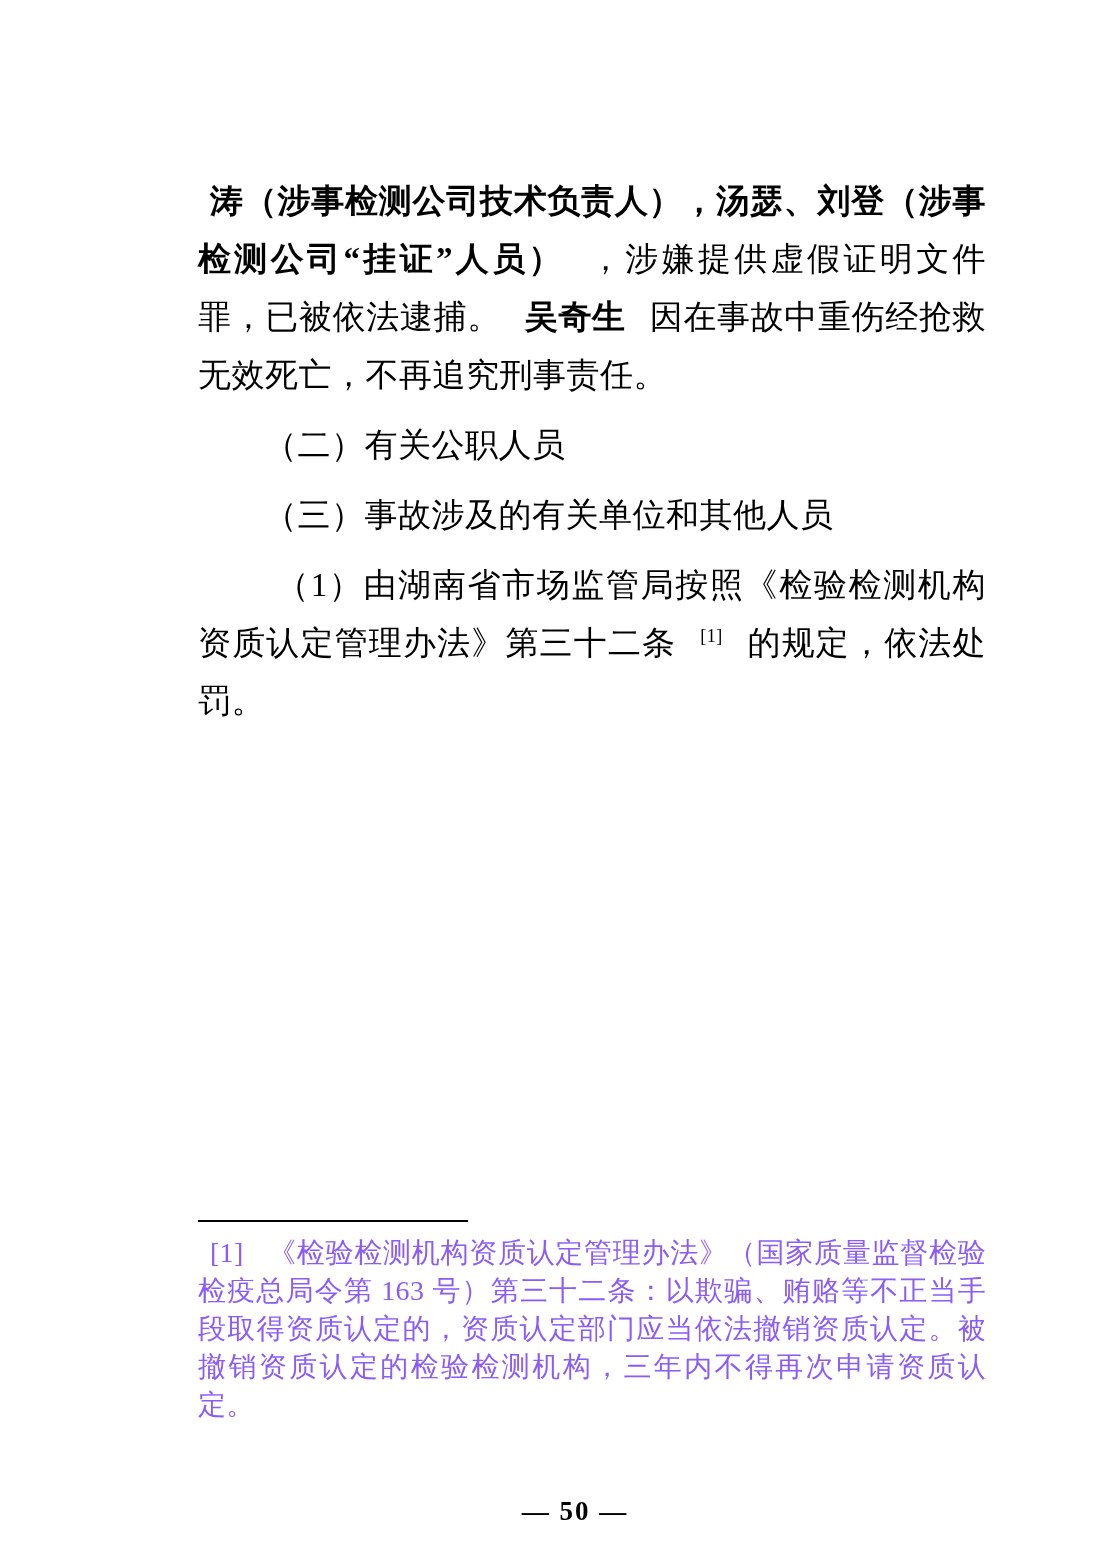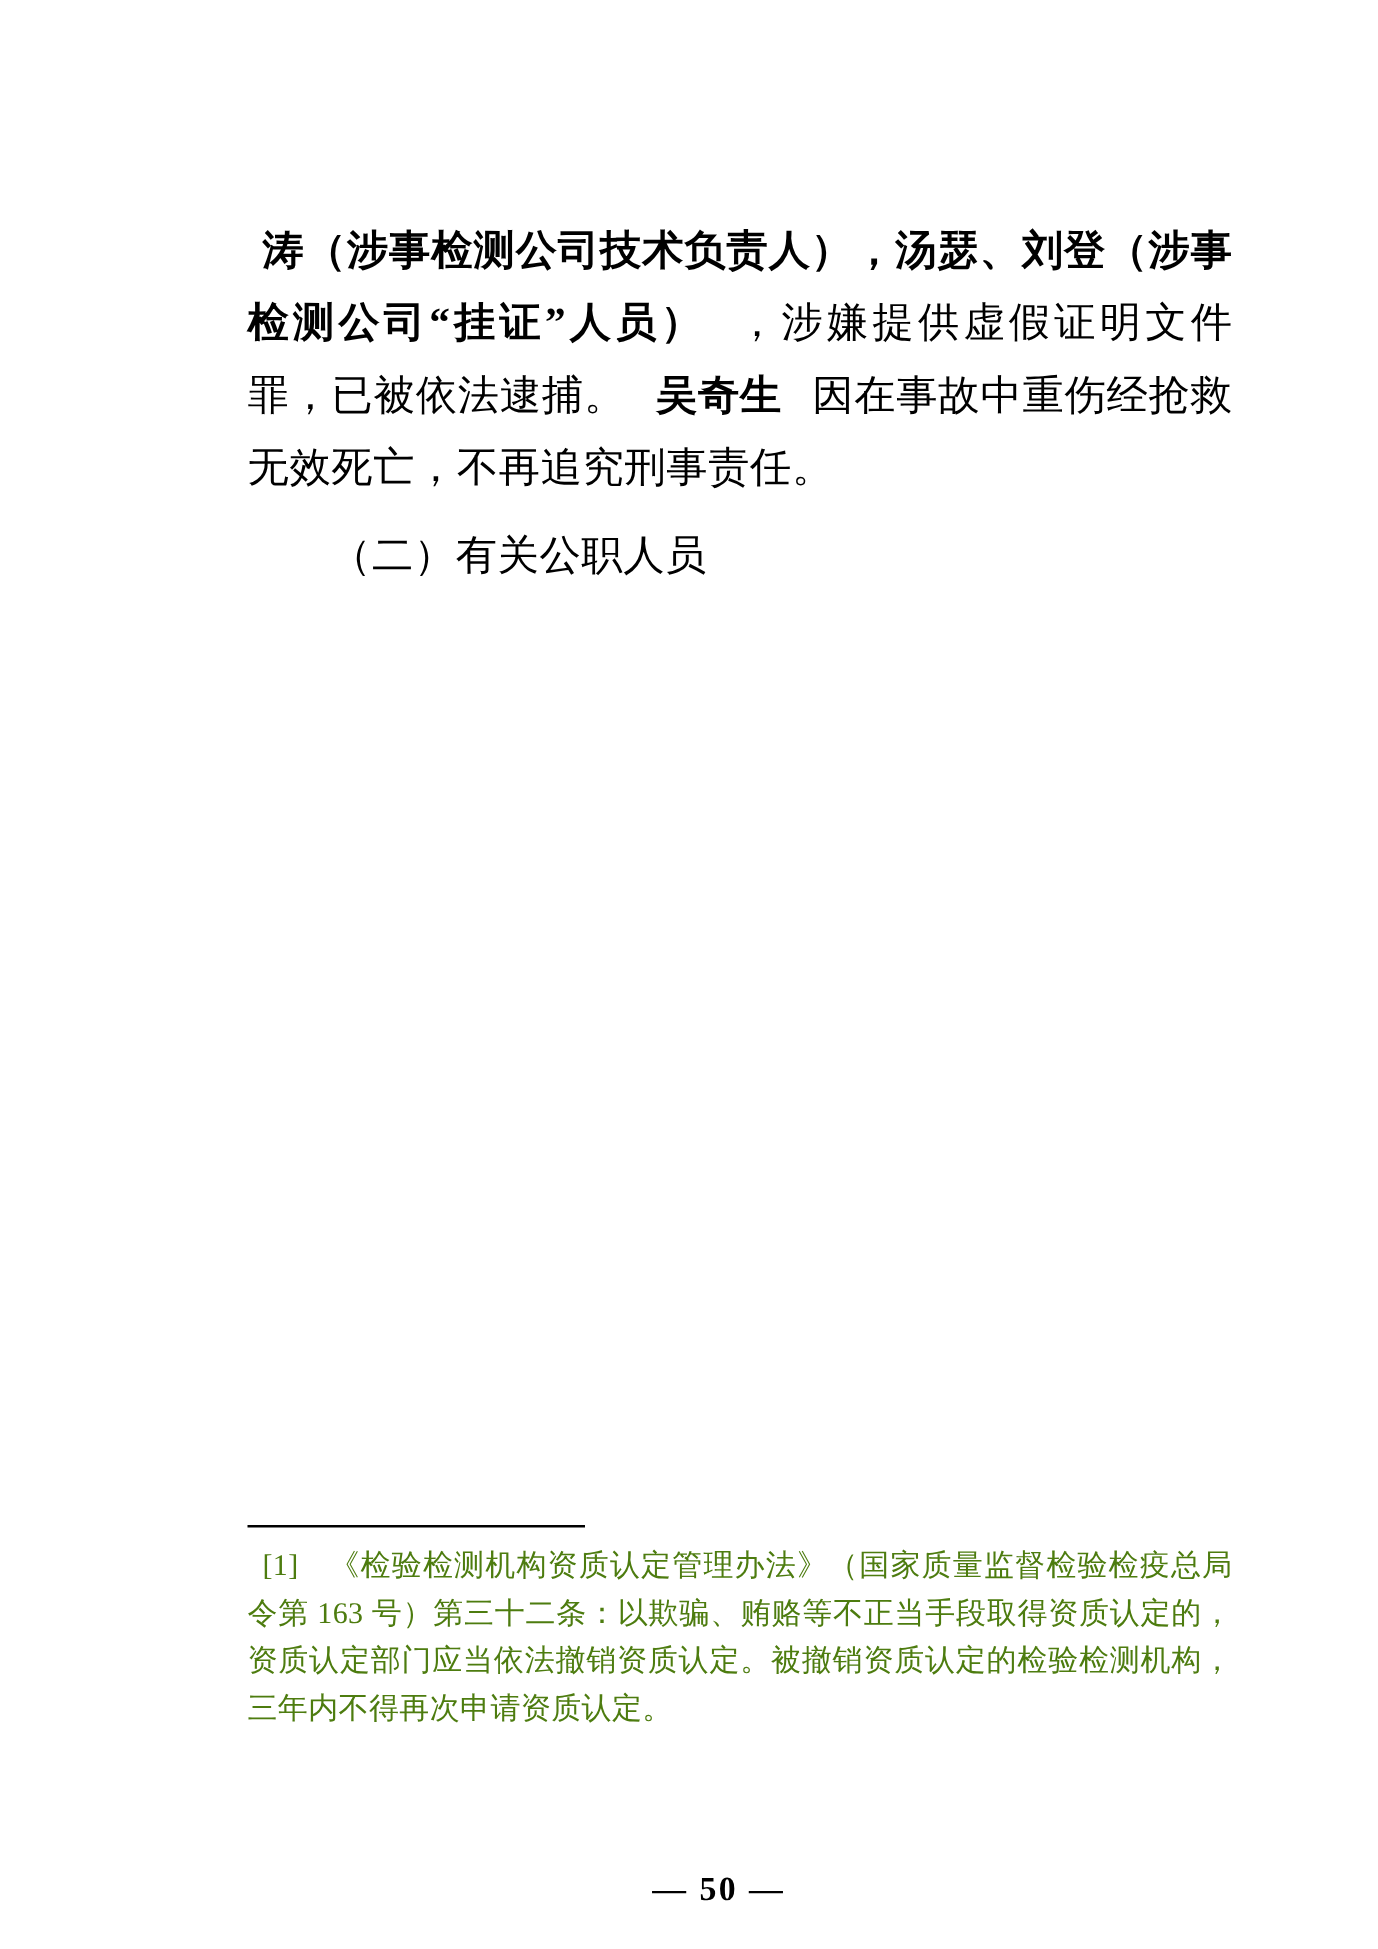--- a/index.html
+++ b/index.html
@@ -31,24 +31,24 @@
   sup.fn-ref {
     font-size: 0.55em;
     vertical-align: super;
     line-height: 0;
   }
   .footnotes {
     position: absolute;
     left: 150px;
     top: 1172px;
     width: 812px;
-    font-size: 24px;
+    font-size: 28px;
     line-height: 38px;
     text-align: justify;
-    color: #4d7c0f;
+    color: #8b5cf6;
     letter-spacing: 0.3px;
   }
   .fn-sep {
     width: 270px;
     height: 0;
     border-top: 2px solid #000000;
     margin-bottom: 12px;
   }
   .page-number {
     position: absolute;
@@ -66,22 +66,24 @@
 
 <div class="page">
 
   <div class="body-text">
 
     <p class="no-indent"><b>涛（涉事检测公司技术负责人），汤瑟、刘登（涉事检测公司“挂证”人员）</b><span>，涉嫌提供虚假证明文件罪，已被依法逮捕。</span><b>吴奇生</b><span>因在事故中重伤经抢救无效死亡，不再追究刑事责任。</span></p>
 
     <p class="heading">（二）有关公职人员</p>
 
 
+    <p class="heading">（三）事故涉及的有关单位和其他人员</p>
 
 
+    <p><span>（1）由湖南省市场监管局按照《检验检测机构资质认定管理办法》第三十二条</span><sup class="fn-ref">[1]</sup><span>的规定，依法处罚。</span></p>
 
 
   </div>
 
   <div class="footnotes">
     <div class="fn-sep"></div>
     <p class="fn"><span>[1]</span><span>《检验检测机构资质认定管理办法》（国家质量监督检验检疫总局令第 163 号）第三十二条：以欺骗、贿赂等不正当手段取得资质认定的，资质认定部门应当依法撤销资质认定。被撤销资质认定的检验检测机构，三年内不得再次申请资质认定。</span></p>
   </div>
 
   <div class="page-number">— 50 —</div>

